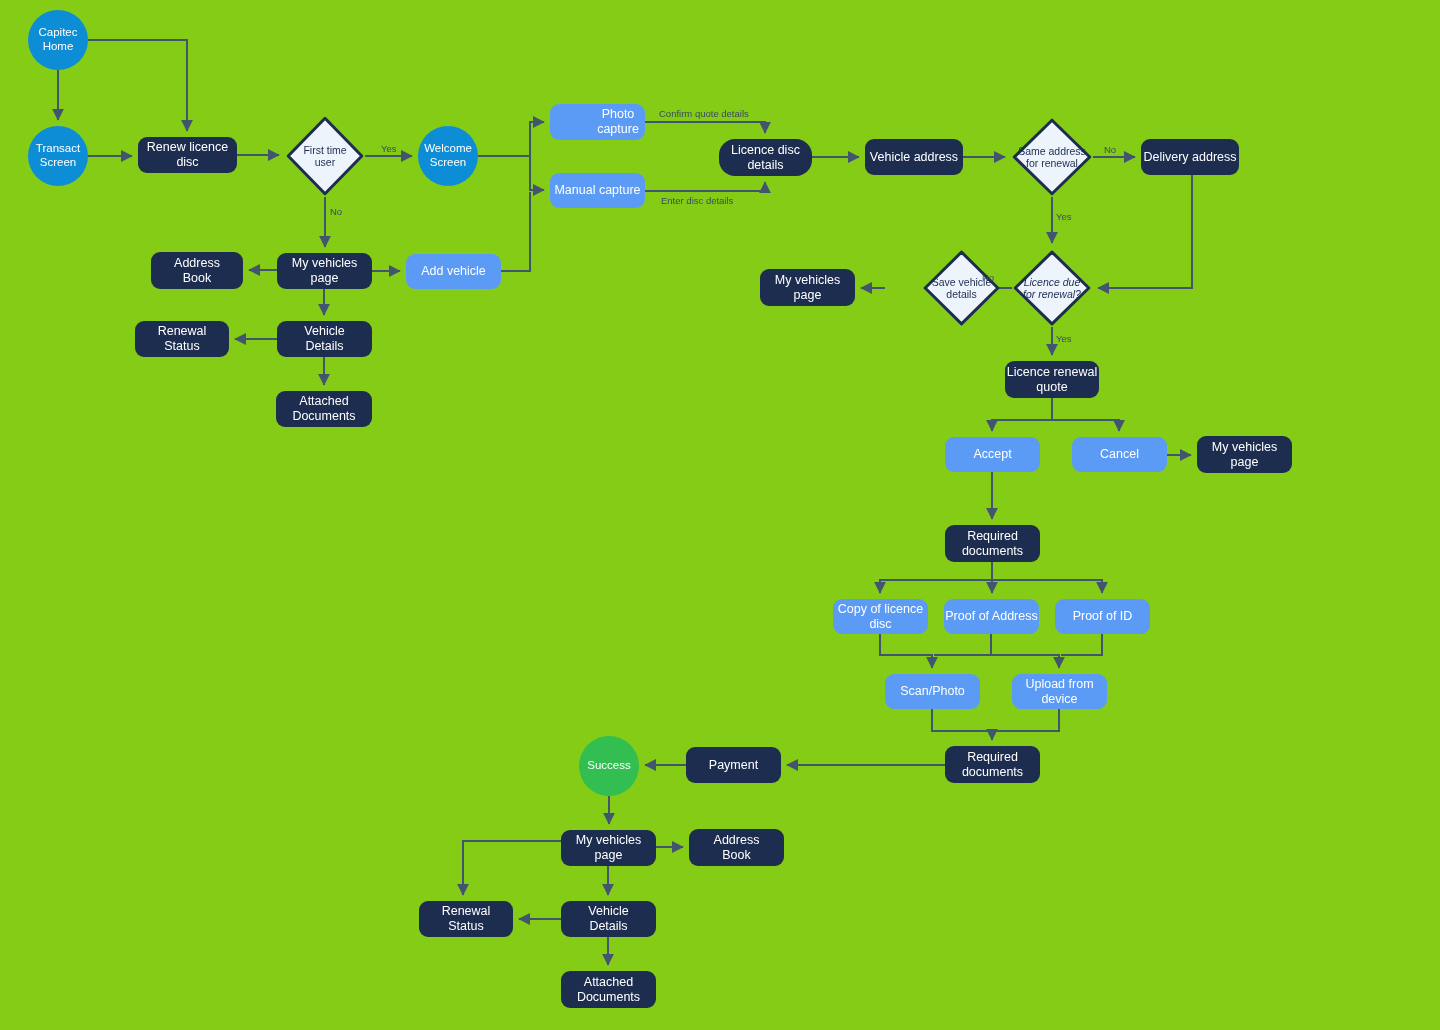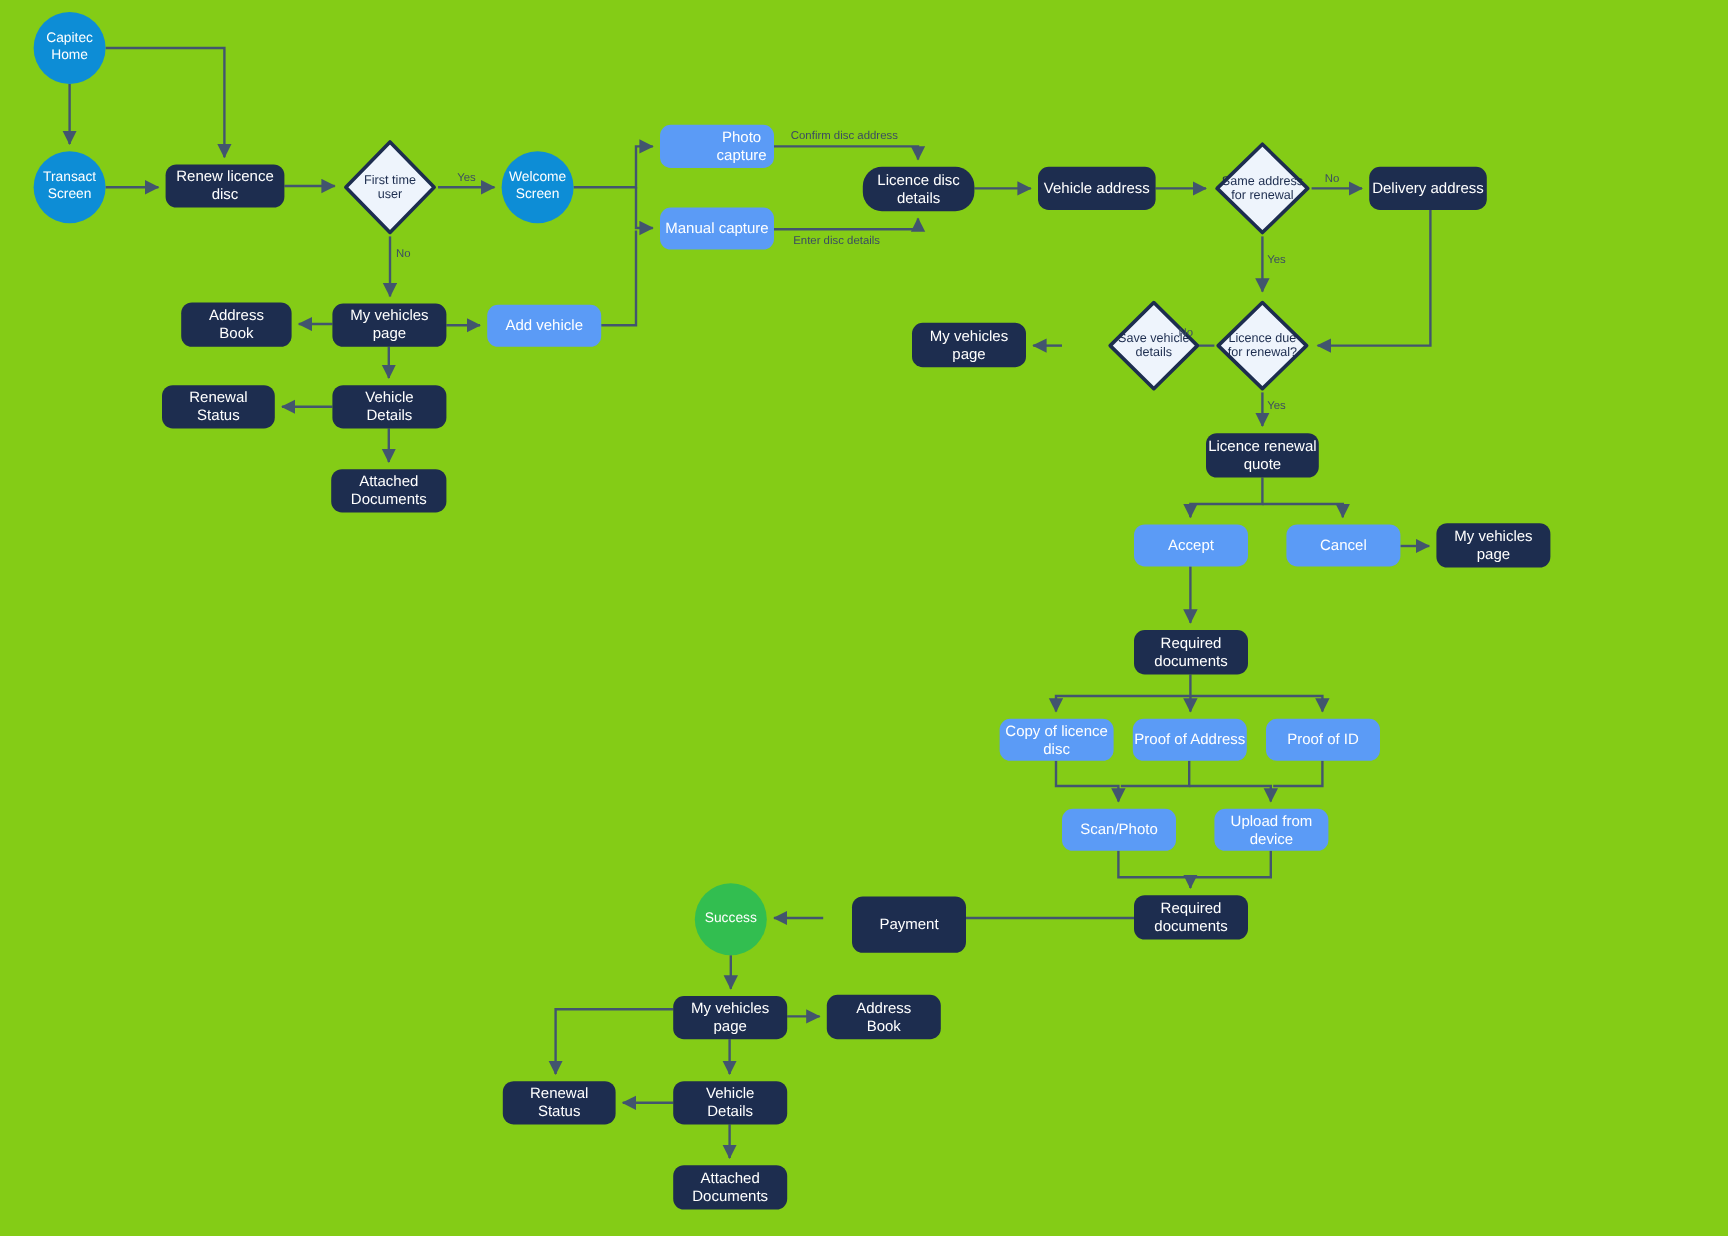--- a/index.html
+++ b/index.html
@@ -194,21 +194,21 @@
         <span>My vehicles
 page</span>
       </div>
       <div class="node n-diamond" style="left: 922px; top: 249px; width: 79px; height: 78px;">
         <svg viewBox="0 0 100 100" preserveAspectRatio="none" style="position: absolute; left: 0px; top: 0px; width: 100%; height: 100%;">
           <path d="M50,4 L96,50 L50,96 L4,50 Z" fill="#eef4fc" stroke="#1d2d4f" stroke-width="3" stroke-linejoin="round" vector-effect="non-scaling-stroke"></path>
         </svg>
         <span class="dlabel">Save vehicle
 details</span>
       </div>
-      <div class="node n-diamond" style="left: 1012px; top: 249px; width: 80px; height: 78px;">
+      <div class="node n-diamond" style="left: 1012px; top: 249px; width: 80px; height: 78px; font-style: italic;">
         <svg viewBox="0 0 100 100" preserveAspectRatio="none" style="position: absolute; left: 0px; top: 0px; width: 100%; height: 100%;">
           <path d="M50,4 L96,50 L50,96 L4,50 Z" fill="#eef4fc" stroke="#1d2d4f" stroke-width="3" stroke-linejoin="round" vector-effect="non-scaling-stroke"></path>
         </svg>
         <span class="dlabel">Licence due
 for renewal?</span>
       </div>
       <div class="node n-dark" style="left: 1005px; top: 361px; width: 94px; height: 37px;">
         <span>Licence renewal
 quote</span>
       </div>
@@ -240,21 +240,21 @@
         <span>Scan/Photo</span>
       </div>
       <div class="node n-blue" style="left: 1012px; top: 674px; width: 95px; height: 35px;">
         <span>Upload from
 device</span>
       </div>
       <div class="node n-dark" style="left: 945px; top: 746px; width: 95px; height: 37px;">
         <span>Required
 documents</span>
       </div>
-      <div class="node n-dark" style="left: 686px; top: 747px; width: 95px; height: 47px; margin-left: 24px;">
+      <div class="node n-dark" style="left: 686px; top: 747px; width: 95px; height: 36px;">
         <span>Payment</span>
       </div>
       <div class="node n-circle green" style="left: 579px; top: 736px; width: 60px; height: 60px;">
         <span>Success</span>
       </div>
       <div class="node n-dark" style="left: 561px; top: 830px; width: 95px; height: 36px;">
         <span>My vehicles
 page</span>
       </div>
       <div class="node n-dark" style="left: 689px; top: 829px; width: 95px; height: 37px;">
@@ -270,21 +270,21 @@
 Status</span>
       </div>
       <div class="node n-dark" style="left: 561px; top: 971px; width: 95px; height: 37px;">
         <span>Attached
 Documents</span>
       </div>
     </div>
   <div id="labels-layer">
       <div class="edge-label" style="left: 381px; top: 143px;">Yes</div>
       <div class="edge-label" style="left: 330px; top: 206px;">No</div>
-      <div class="edge-label" style="left: 659px; top: 108px;">Confirm disc address</div>
+      <div class="edge-label" style="left: 659px; top: 108px;">Confirm quote details</div>
       <div class="edge-label" style="left: 661px; top: 195px;">Enter disc details</div>
       <div class="edge-label" style="left: 1104px; top: 144px;">No</div>
       <div class="edge-label" style="left: 1056px; top: 211px;">Yes</div>
       <div class="edge-label" style="left: 982px; top: 272px;">No</div>
       <div class="edge-label" style="left: 1056px; top: 333px;">Yes</div>
     </div>
 
 </div>
 
 </body></html>

